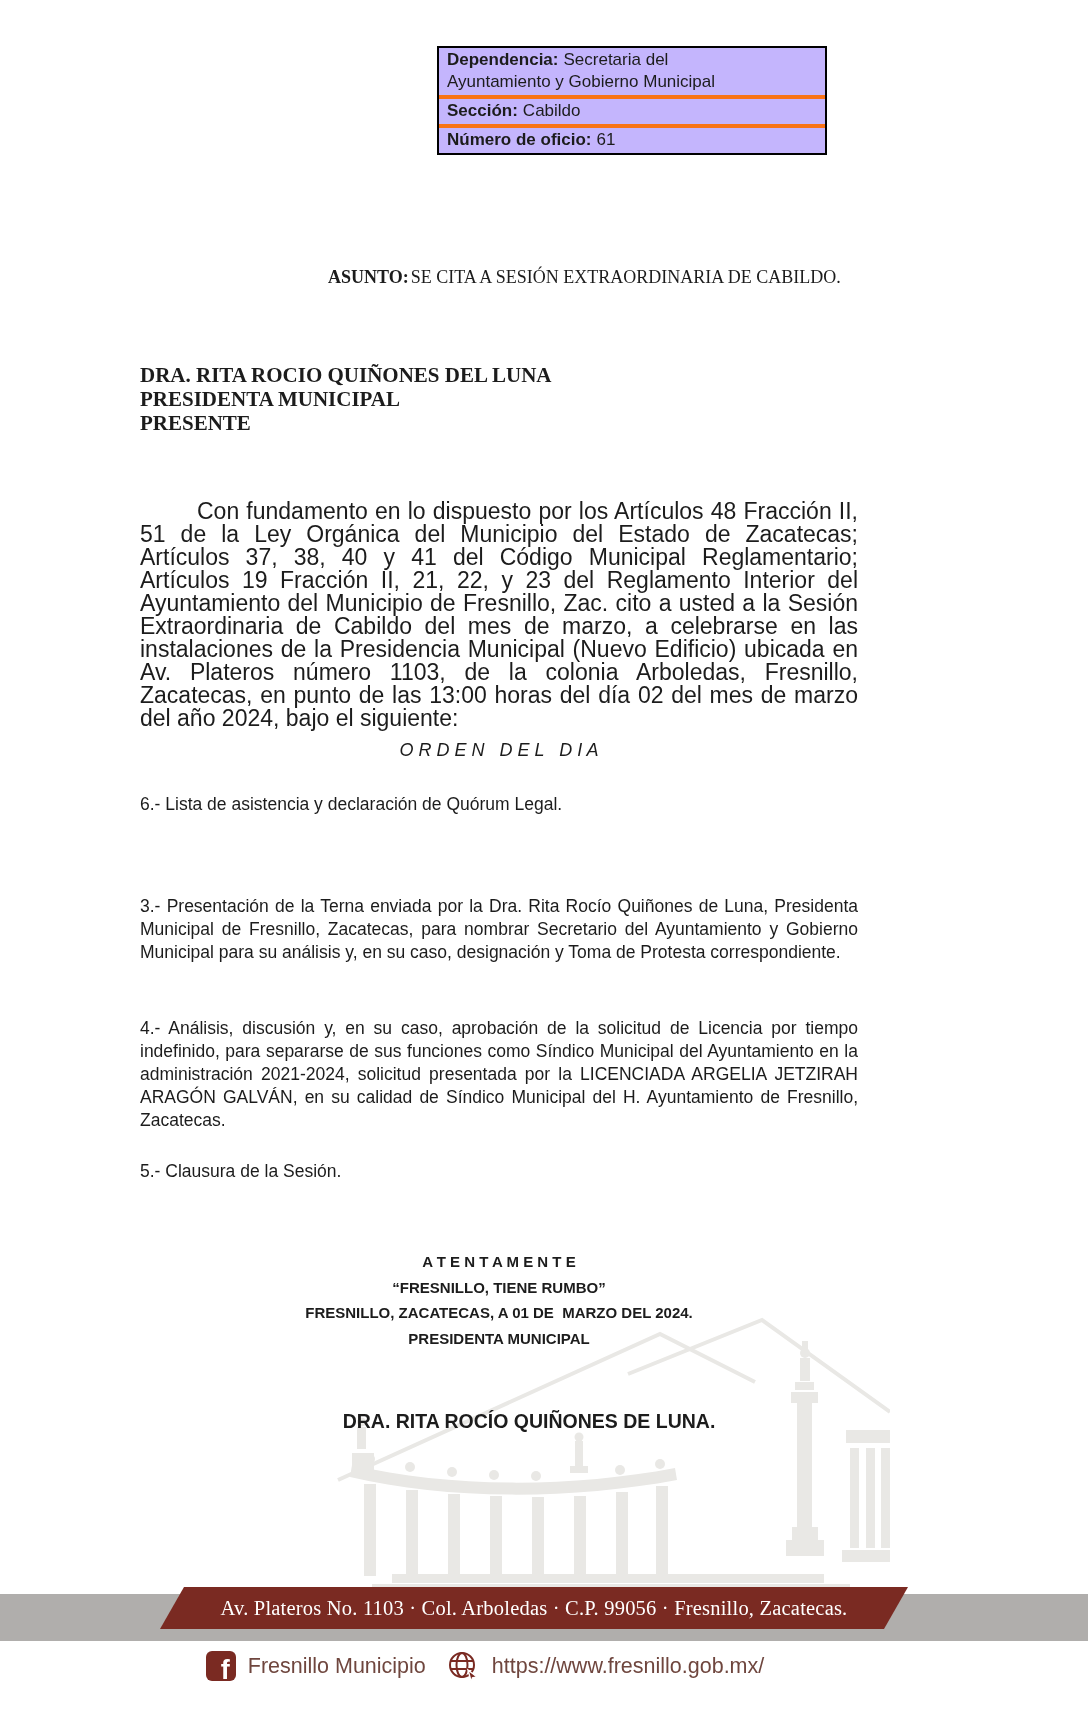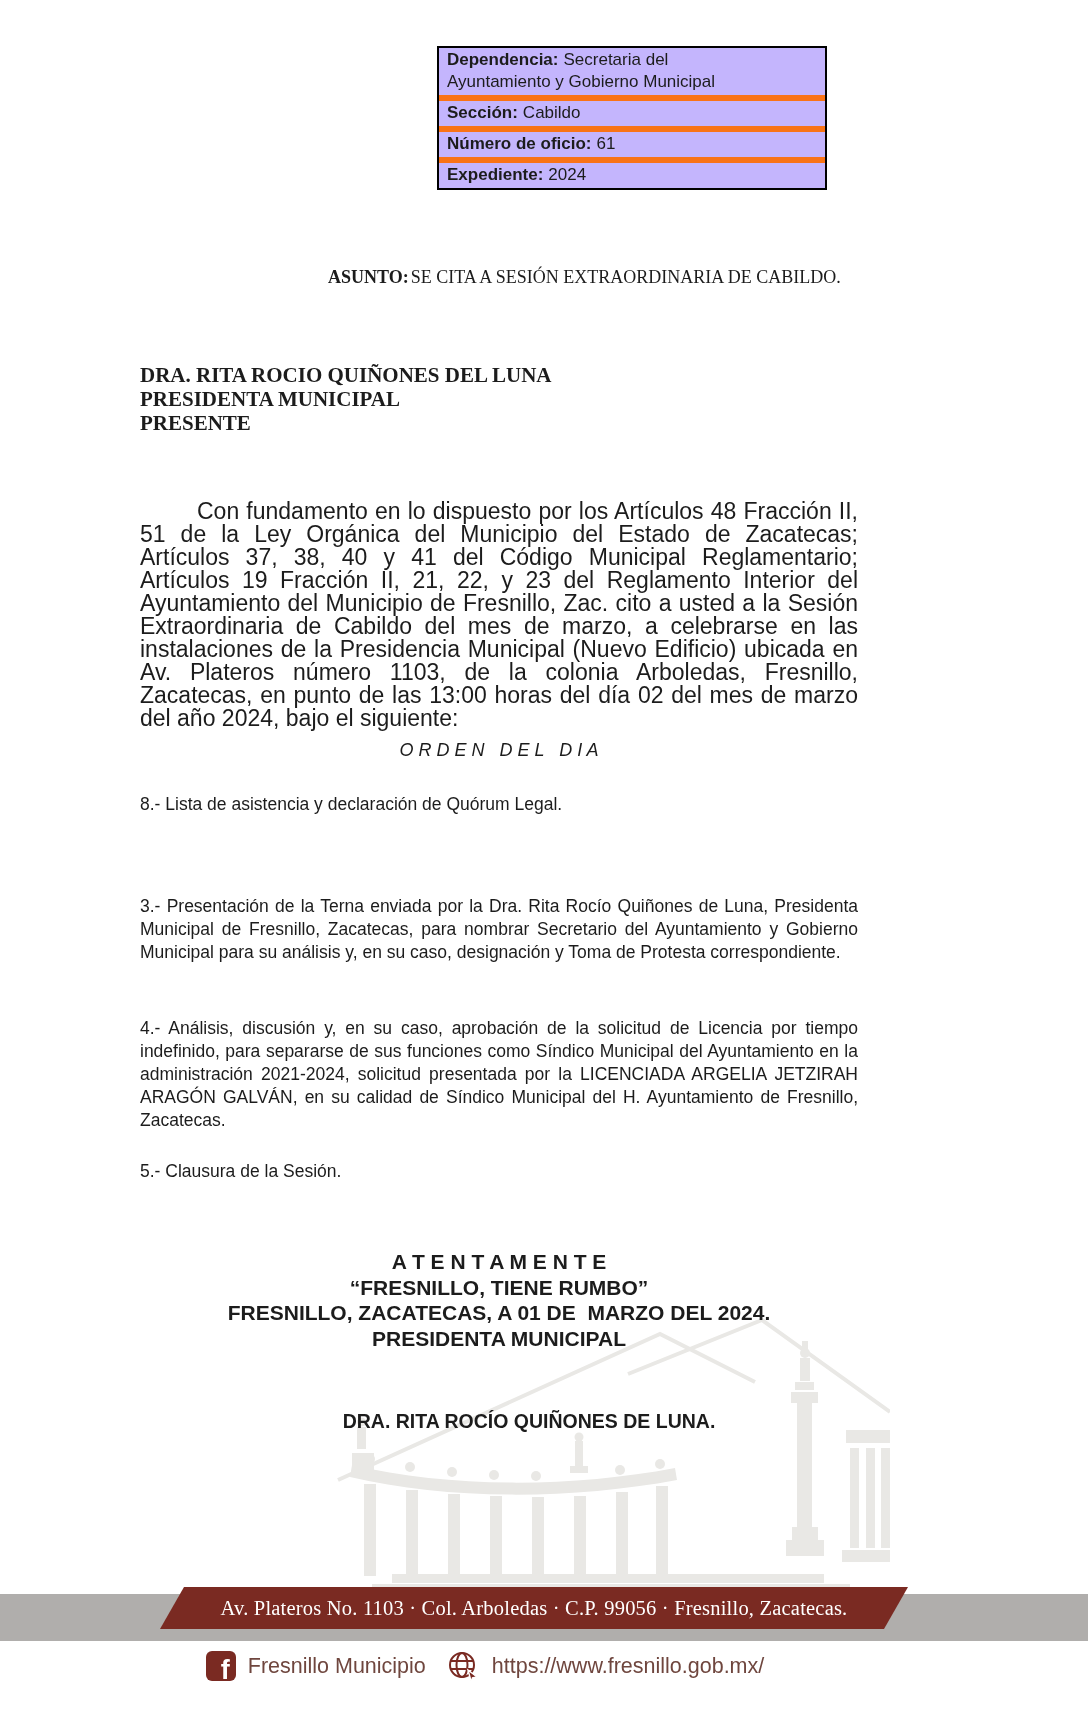--- a/index.html
+++ b/index.html
@@ -9,21 +9,21 @@
     color:var(--ink,#1c1c1c);
     font-family:"Liberation Sans",sans-serif;
     overflow:hidden;
   }
   
   .header-box{
     position:absolute;left:437px;top:46px;width:390px;
     border:2px solid #000;box-sizing:border-box;
     font-size:17px;line-height:22px;background:#c4b5fd;
   }
-  .header-row{padding:1px 8px 2px 8px;border-top:6px solid #f97316;}
+  .header-row{padding:1px 8px 2px 8px;border-top:4px solid #f97316;}
   .header-row:first-child{border-top:none;}
   .header-label{font-weight:bold;margin-right:5px;}
   
   .subject{
     position:absolute;left:310px;top:246px;
     font-family:"Liberation Serif",serif;font-size:18px;white-space:pre;
   }
   .subject-label{font-weight:bold;margin-right:2px;}
   
   .addressee{
@@ -43,21 +43,21 @@
   }
   
   .item{
     position:absolute;left:140px;width:718px;margin:0;
     font-size:17.5px;line-height:23px;text-align:justify;
   }
   .item-1{top:793px}.item-2{top:842px}.item-3{top:895px}.item-4{top:1017px}.item-5{top:1160px}
   
   .closing{
     position:absolute;left:140px;top:1249px;width:718px;
-    text-align:center;font-weight:bold;font-size:21px;line-height:25.5px;
+    text-align:center;font-weight:bold;font-size:15px;line-height:25.5px;
   }
   .closing div{white-space:pre;}
   
   .signature{
     position:absolute;left:170px;top:1410px;width:718px;
     text-align:center;font-weight:bold;font-size:19.5px;white-space:pre;
   }
   
   .watermark{position:absolute;left:330px;top:1222px;}
   
@@ -156,40 +156,37 @@
     <div class="header-row">
       <span class="header-label">Dependencia:</span><span>Secretaria del</span><br>
       <span>Ayuntamiento y Gobierno Municipal</span>
     </div>
     <div class="header-row">
       <span class="header-label">Sección:</span><span>Cabildo</span>
     </div>
     <div class="header-row">
       <span class="header-label">Número de oficio:</span><span>61</span>
     </div>
-    <div class="header-row">
-      <span class="header-label">Expediente:</span><span>2024</span>
-    </div>
   </div>
 
   <div class="subject">
     <span class="subject-label">ASUNTO:</span><span>SE CITA A SESIÓN EXTRAORDINARIA DE CABILDO.</span>
   </div>
 
   <div class="addressee">
     <div>DRA. RITA ROCIO QUIÑONES DEL LUNA</div>
     <div>PRESIDENTA MUNICIPAL</div>
     <div>PRESENTE</div>
   </div>
 
   <p class="body-par">Con fundamento en lo dispuesto por los Artículos 48 Fracción II, 51  de la Ley Orgánica del Municipio del Estado de Zacatecas; Artículos 37, 38, 40 y 41 del Código Municipal Reglamentario; Artículos 19 Fracción II, 21, 22, y 23 del Reglamento Interior del Ayuntamiento del  Municipio de Fresnillo, Zac. cito a usted a la Sesión Extraordinaria de Cabildo del mes de marzo, a celebrarse en las instalaciones de la Presidencia Municipal (Nuevo Edificio) ubicada en Av.  Plateros número 1103, de la colonia Arboledas, Fresnillo, Zacatecas, en punto de las 13:00 horas del día 02 del mes de marzo del año 2024, bajo el siguiente:</p>
 
   <p class="orden">O R D E N   D E L   D I A</p>
 
-  <p class="item item-1">8.- Lista de asistencia y declaración de Quórum Legal.</p>
+  <p class="item item-1">6.- Lista de asistencia y declaración de Quórum Legal.</p>
   <p class="item item-3">3.- Presentación de la Terna enviada por la Dra. Rita Rocío Quiñones de Luna, Presidenta Municipal de Fresnillo, Zacatecas, para nombrar Secretario del Ayuntamiento y Gobierno Municipal para su análisis y, en su caso, designación y Toma de Protesta correspondiente.</p>
   <p class="item item-4">4.- Análisis, discusión y, en su caso, aprobación de la solicitud de Licencia por tiempo indefinido, para separarse de sus funciones como Síndico Municipal del Ayuntamiento en la administración 2021-2024, solicitud presentada por la LICENCIADA ARGELIA JETZIRAH ARAGÓN GALVÁN,  en su calidad de Síndico Municipal del H. Ayuntamiento de Fresnillo, Zacatecas.</p>
   <p class="item item-5">5.- Clausura de la Sesión.</p>
 
   <div class="closing">
     <div>A T E N T A M E N T E</div>
     <div>“FRESNILLO, TIENE RUMBO”</div>
     <div>FRESNILLO, ZACATECAS, A 01 DE  MARZO DEL 2024.</div>
     <div>PRESIDENTA MUNICIPAL</div>
   </div>

